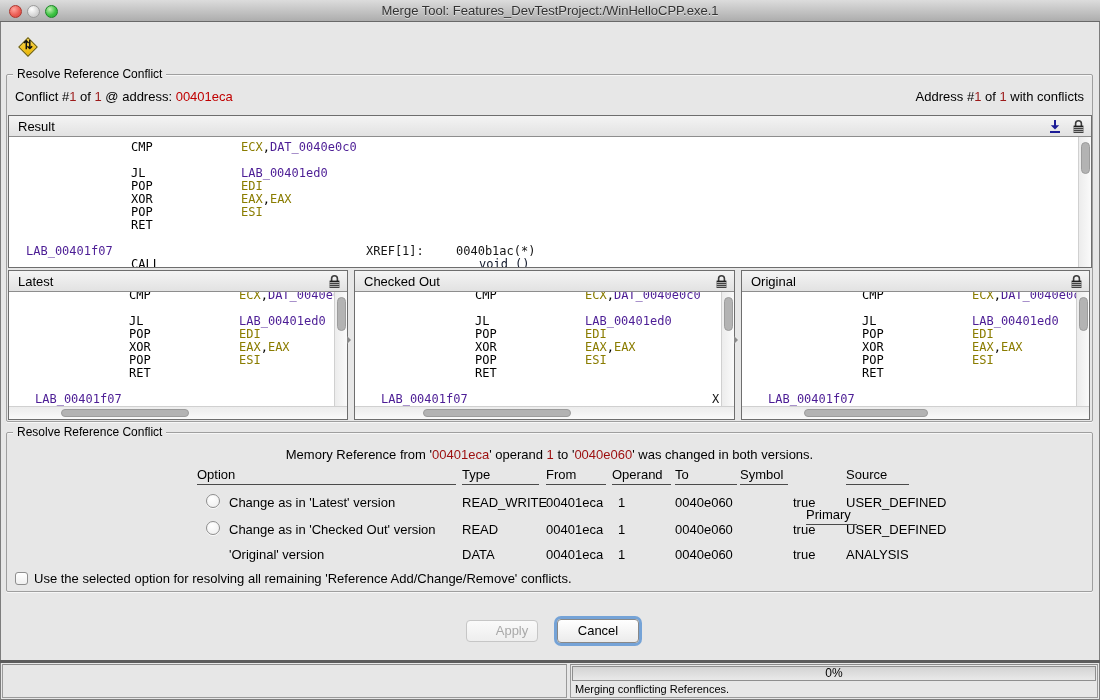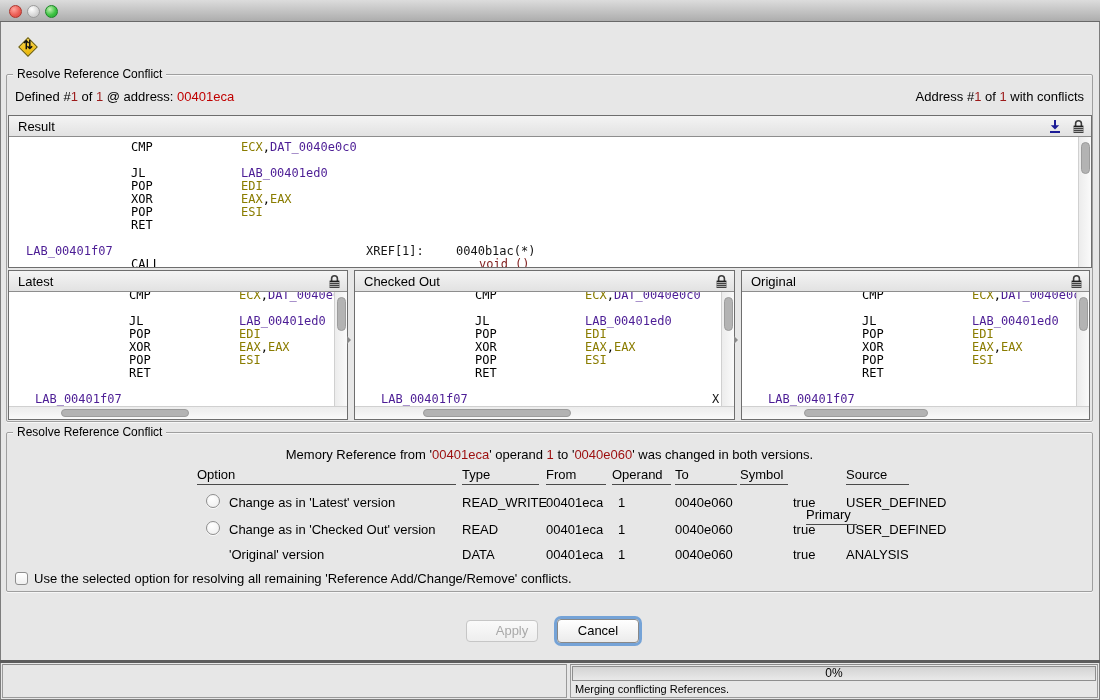--- a/index.html
+++ b/index.html
@@ -65,21 +65,21 @@
   .phead .icons { position:absolute; right:6px; top:3px; display:flex; gap:10px; }
   .pcontent { position:absolute; left:0; right:0; top:21px; bottom:0; background:#fff; overflow:hidden;padding-left:33px; }
   .pcontent.with-h { bottom:13px; }
   .ln { position:absolute; left:0; right:14px; height:13px; font:12px "DejaVu Sans Mono", monospace; white-space:pre; }
   .seg { position:absolute; top:0; }
   .mn  { color:#000; }
   .reg { color:#8a7c00; }
   .lbl { color:#4c1d95; }
   .pl  { color:#000; }
   .xh, .xa { color:#141414; }
-  .voidsig { color:#7f1d1d; }
+  .voidsig { color:#0f172a; }
 
   
   .vscroll {
     position:absolute; right:0; top:0; bottom:0; width:13px;
     background:linear-gradient(to right,#ececec,#fafafa); border-left:1px solid #d0d0d0;
   }
   .vthumb { position:absolute; left:2px; width:9px; border-radius:5px; background:#b3b3b3; border:1px solid #9c9c9c; }
   .hscroll {
     position:absolute; left:0; right:0; bottom:0; height:13px;
     background:linear-gradient(#ececec,#fafafa); border-top:1px solid #d0d0d0;
@@ -135,32 +135,33 @@
 </style>
 </head>
 <body>
 
 <div class="window">
 
   <div class="titlebar">
     <span class="tl red"></span>
     <span class="tl mid"></span>
     <span class="tl green"></span>
+    <div class="title">Merge Tool: Features_DevTestProject:/WinHelloCPP.exe.1</div>
   </div>
 
   <div class="alert-row">
     <span class="diamond">
       <span class="shape"></span>
         <span class="glyph">⇅</span>
     </span>
   </div>
 
   <div class="groupbox gb1">
     <span class="legend">Resolve Reference Conflict</span>
-    <div class="conflict-left"><span>Defined #</span><span class="red-num">1</span><span> of </span><span class="red-num">1</span><span> @ address: </span><span class="red-addr">00401eca</span></div>
+    <div class="conflict-left"><span>Conflict #</span><span class="red-num">1</span><span> of </span><span class="red-num">1</span><span> @ address: </span><span class="red-addr">00401eca</span></div>
     <div class="conflict-right"><span>Address #</span><span class="red-num">1</span><span> of </span><span class="red-num">1</span><span> with conflicts</span></div>
   </div>
 
   <div class="panel panel-result">
     <div class="phead">
       <span>Result</span>
       <span class="icons">
         <span>
           <svg width="14" height="15" viewBox="0 0 14 15">
               <path d="M7 1v7.5" stroke="#1c1c96" stroke-width="2"></path>

